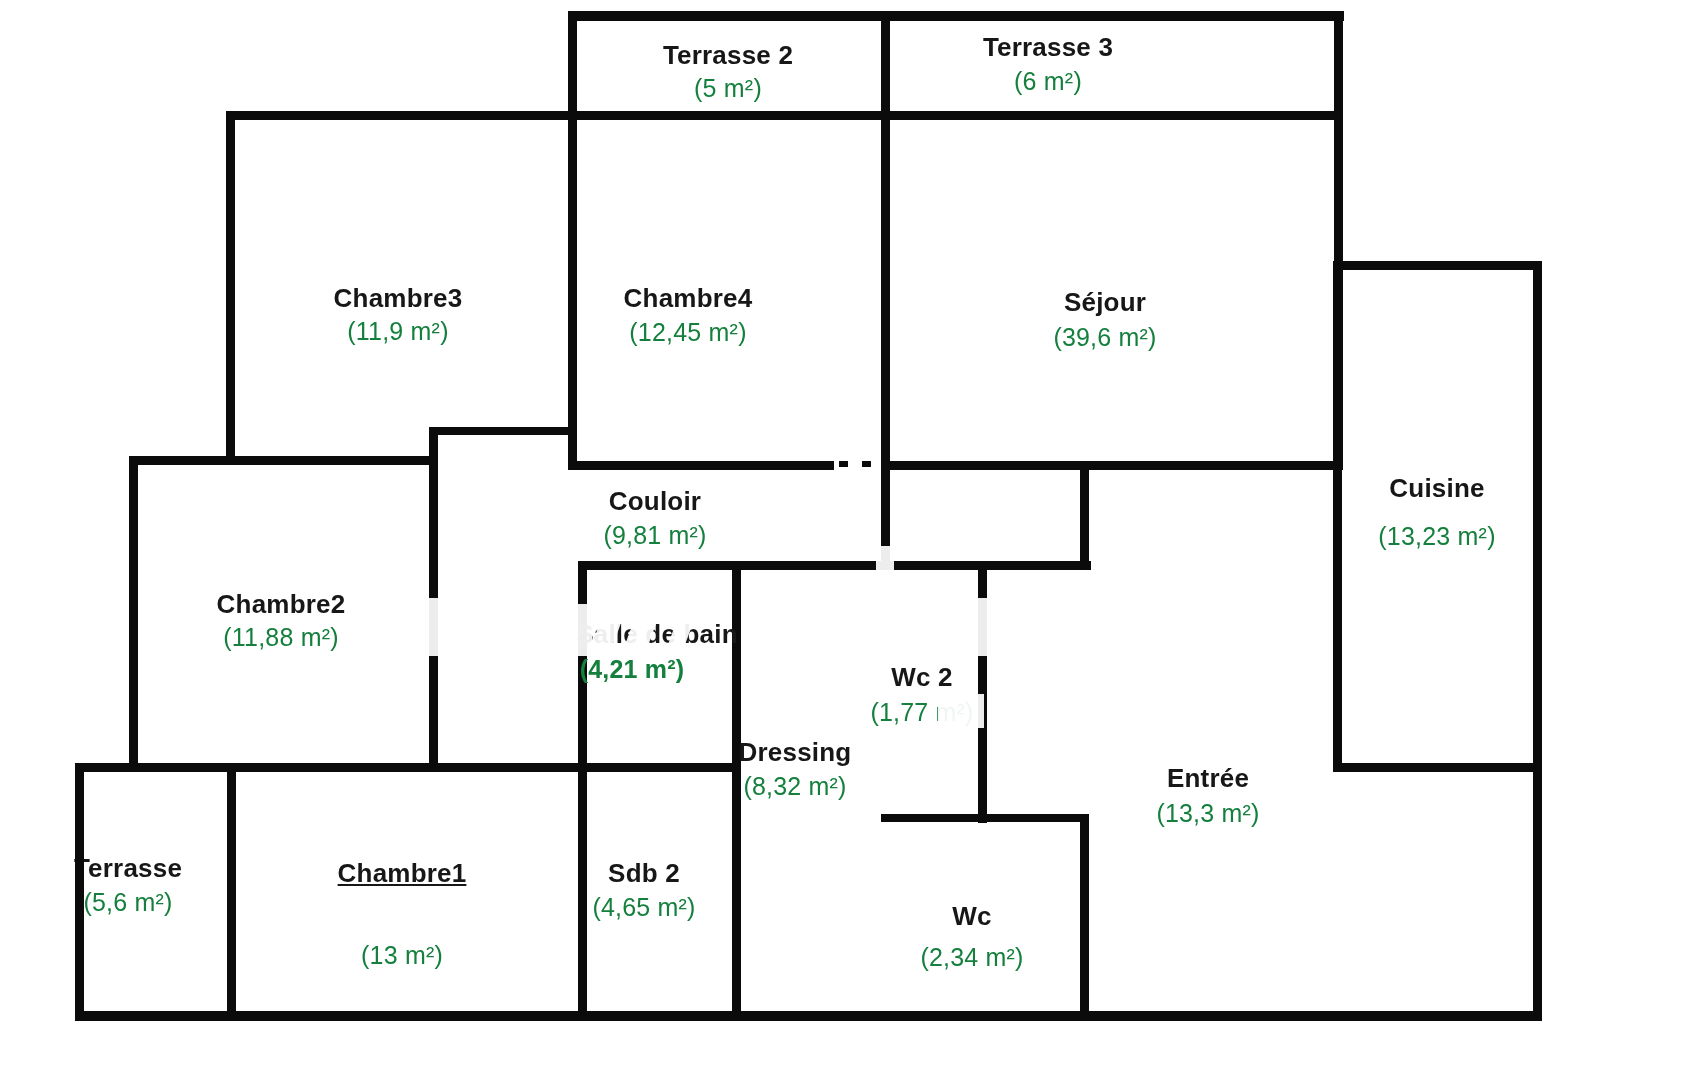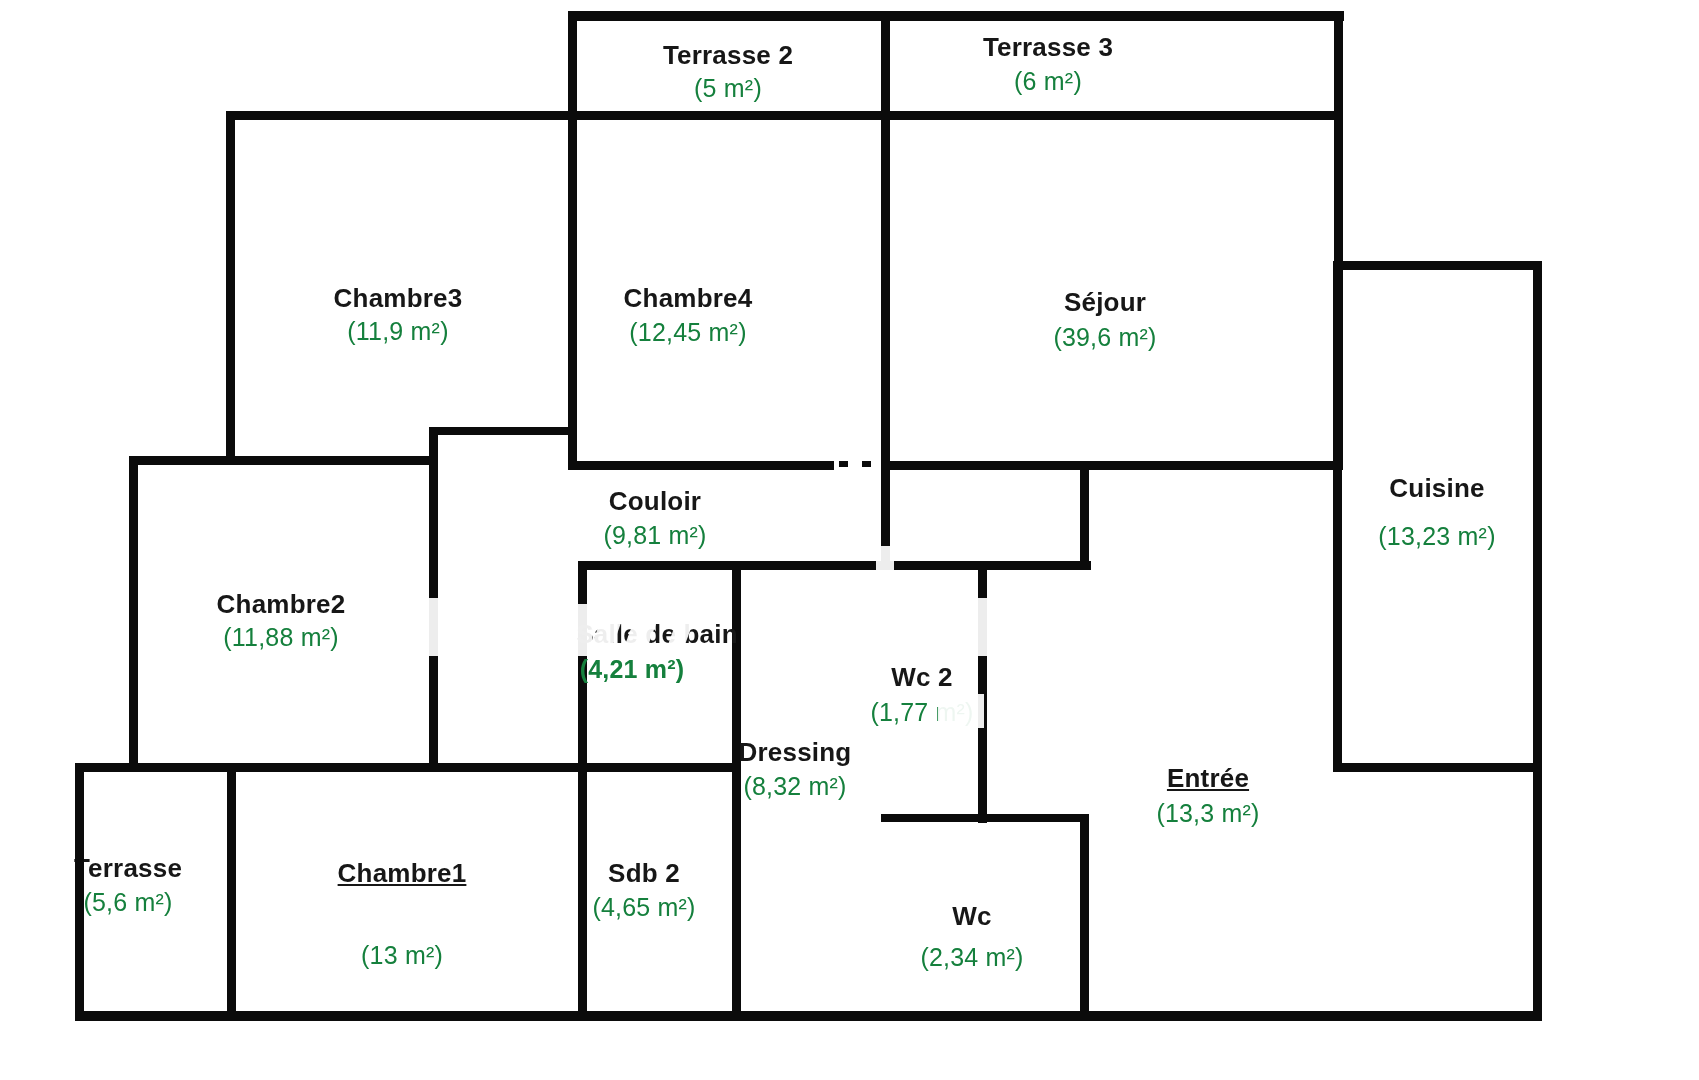--- a/index.html
+++ b/index.html
@@ -98,21 +98,21 @@
     <div class="room-label room-name" style="left: 655px; top: 501px;">Couloir</div>
     <div class="room-label room-area" style="left: 655px; top: 535px;">(9,81 m²)</div>
     <div class="room-label room-name" style="left: 281px; top: 604px;">Chambre2</div>
     <div class="room-label room-area" style="left: 281px; top: 637px;">(11,88 m²)</div>
     <div class="room-label room-name" style="left: 657px; top: 634px;">Salle de bain</div>
     <div class="room-label room-area" style="left: 632px; top: 669px; font-weight: bold;">(4,21 m²)</div>
     <div class="room-label room-name" style="left: 922px; top: 677px;">Wc 2</div>
     <div class="room-label room-area" style="left: 922px; top: 712px;">(1,77 m²)</div>
     <div class="room-label room-name" style="left: 795px; top: 752px;">Dressing</div>
     <div class="room-label room-area" style="left: 795px; top: 786px;">(8,32 m²)</div>
-    <div class="room-label room-name" style="left: 1208px; top: 778px; text-decoration: underline;">Entrée</div>
+    <div class="room-label room-name" style="left: 1208px; top: 778px;">Entrée</div>
     <div class="room-label room-area" style="left: 1208px; top: 813px;">(13,3 m²)</div>
     <div class="room-label under room-name" style="left: 128px; top: 868px;">Terrasse</div>
     <div class="room-label under room-area" style="left: 128px; top: 902px;">(5,6 m²)</div>
     <div class="room-label room-name" style="left: 402px; top: 873px; text-decoration: underline;">Chambre1</div>
     <div class="room-label room-area" style="left: 402px; top: 907px; margin-top: 48px;">(13 m²)</div>
     <div class="room-label room-name" style="left: 644px; top: 873px;">Sdb 2</div>
     <div class="room-label room-area" style="left: 644px; top: 907px;">(4,65 m²)</div>
     <div class="room-label room-name" style="left: 972px; top: 916px;">Wc</div>
     <div class="room-label room-area" style="left: 972px; top: 927px; margin-top: 30px;">(2,34 m²)</div>
     <div class="watermark" style="left: 596px; top: 616px; width: 20px; height: 38px; transform: rotate(20deg);"></div>

